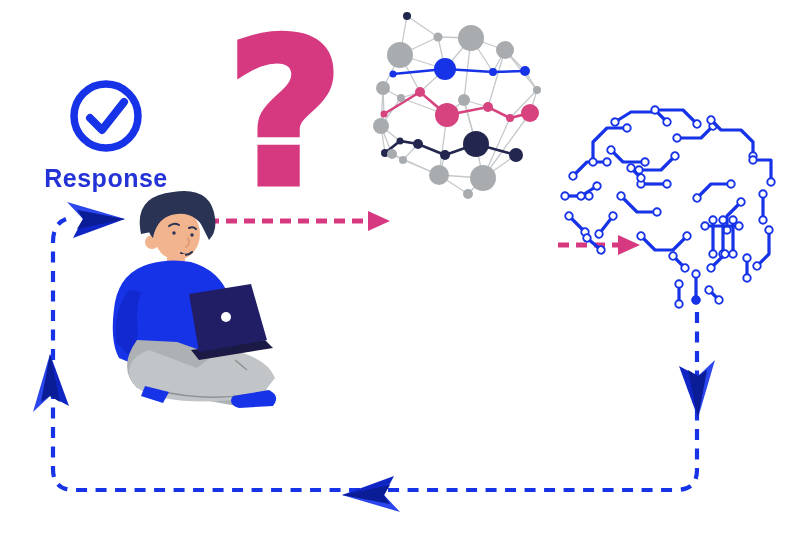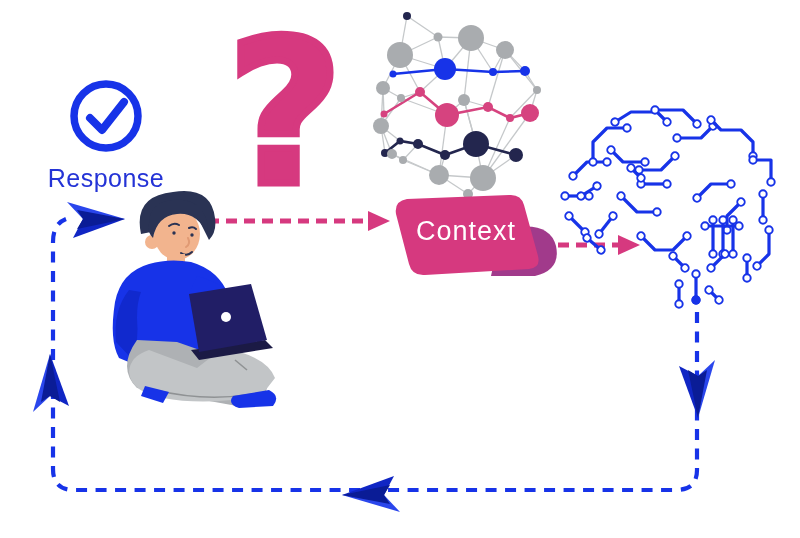--- a/index.html
+++ b/index.html
@@ -5,21 +5,21 @@
   html,body{margin:0;padding:0;background:#fff;}
   *{box-sizing:border-box;}
   .scene{
     position:relative;width:800px;height:538px;background:#ffffff;overflow:hidden;
     font-family:"Liberation Sans",sans-serif;
   }
   .layer{position:absolute;left:0;top:0;}
   
   .response-widget{position:absolute;left:36px;top:76px;width:140px;text-align:center;}
   .response-label{
-    margin-top:4px;font-size:25px;font-weight:400;color:#2433d6;letter-spacing:.5px;
+    margin-top:4px;font-size:25px;font-weight:700;color:#2433d6;letter-spacing:.5px;
   }
   
   .question-mark{
     position:absolute;left:210px;top:14px;width:150px;height:210px;
     font-family:"DejaVu Sans",sans-serif;font-weight:bold;font-size:200px;line-height:1;
     color:#d6397f;-webkit-text-stroke:7px #d6397f;text-align:center;user-select:none;
   }
   
   #network-svg{position:absolute;left:368px;top:8px;}
   
@@ -154,27 +154,20 @@
       <circle cx="33" cy="90" r="4" fill="#A9ACAF"></circle>
       <circle cx="24" cy="146" r="5" fill="#A9ACAF"></circle>
       <circle cx="71" cy="167" r="10" fill="#A9ACAF"></circle>
       <circle cx="115" cy="170" r="13" fill="#A9ACAF"></circle>
       <circle cx="35" cy="152" r="4" fill="#A9ACAF"></circle>
       <circle cx="169" cy="82" r="4" fill="#A9ACAF"></circle>
       <circle cx="39" cy="8" r="4" fill="#23264E"></circle>
       <circle cx="100" cy="186" r="5" fill="#A9ACAF"></circle>
     </svg>
 
-  <div class="context-banner">
-    <svg width="185" height="92" viewBox="0 0 185 92">
-      <path d="M118,38 Q166,26 173,54 Q178,78 152,84 L108,84 Z" fill="#A13A8B"></path>
-      <path d="M24,7 Q11,9 13,22 L26,72 Q29,84 42,83 L146,77 Q158,76 155,64 L141,13 Q138,2 126,3 Z" fill="#D6397F"></path>
-    </svg>
-    <div class="context-label">Context</div>
-  </div>
 
   <svg id="brain-svg" width="235" height="255" viewBox="0 0 235 255">
     <defs>
       <marker id="mnode" viewBox="0 0 10 10" refX="5" refY="5" markerWidth="3.4" markerHeight="3.4" orient="auto">
         <circle cx="5" cy="5" r="3.4" fill="#ffffff" stroke="#1733E8" stroke-width="1.8"></circle>
       </marker>
     </defs>
     <g fill="none" stroke="#1733E8" stroke-width="3.2" stroke-linejoin="round" marker-start="url(#mnode)" marker-end="url(#mnode)">
       <path d="M8,98 h24"></path>
       <path d="M16,78 l14,-14 h20"></path>

